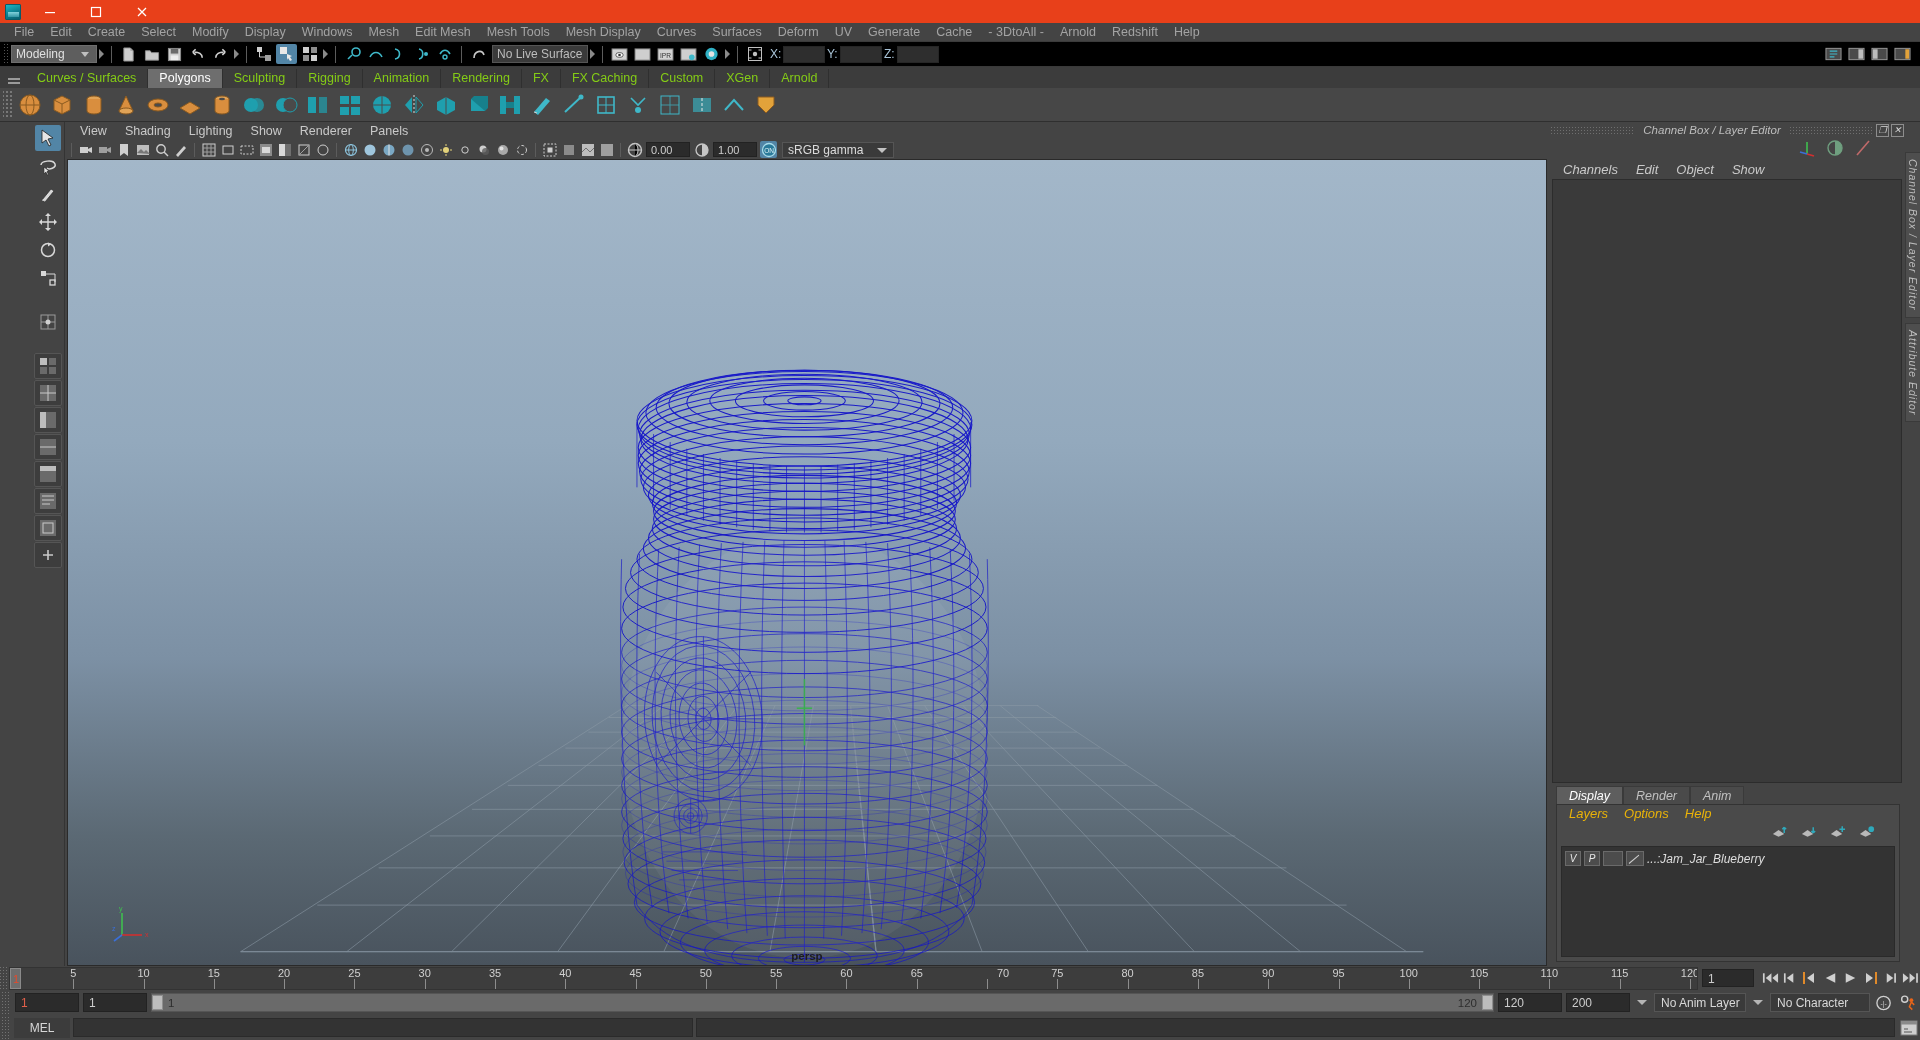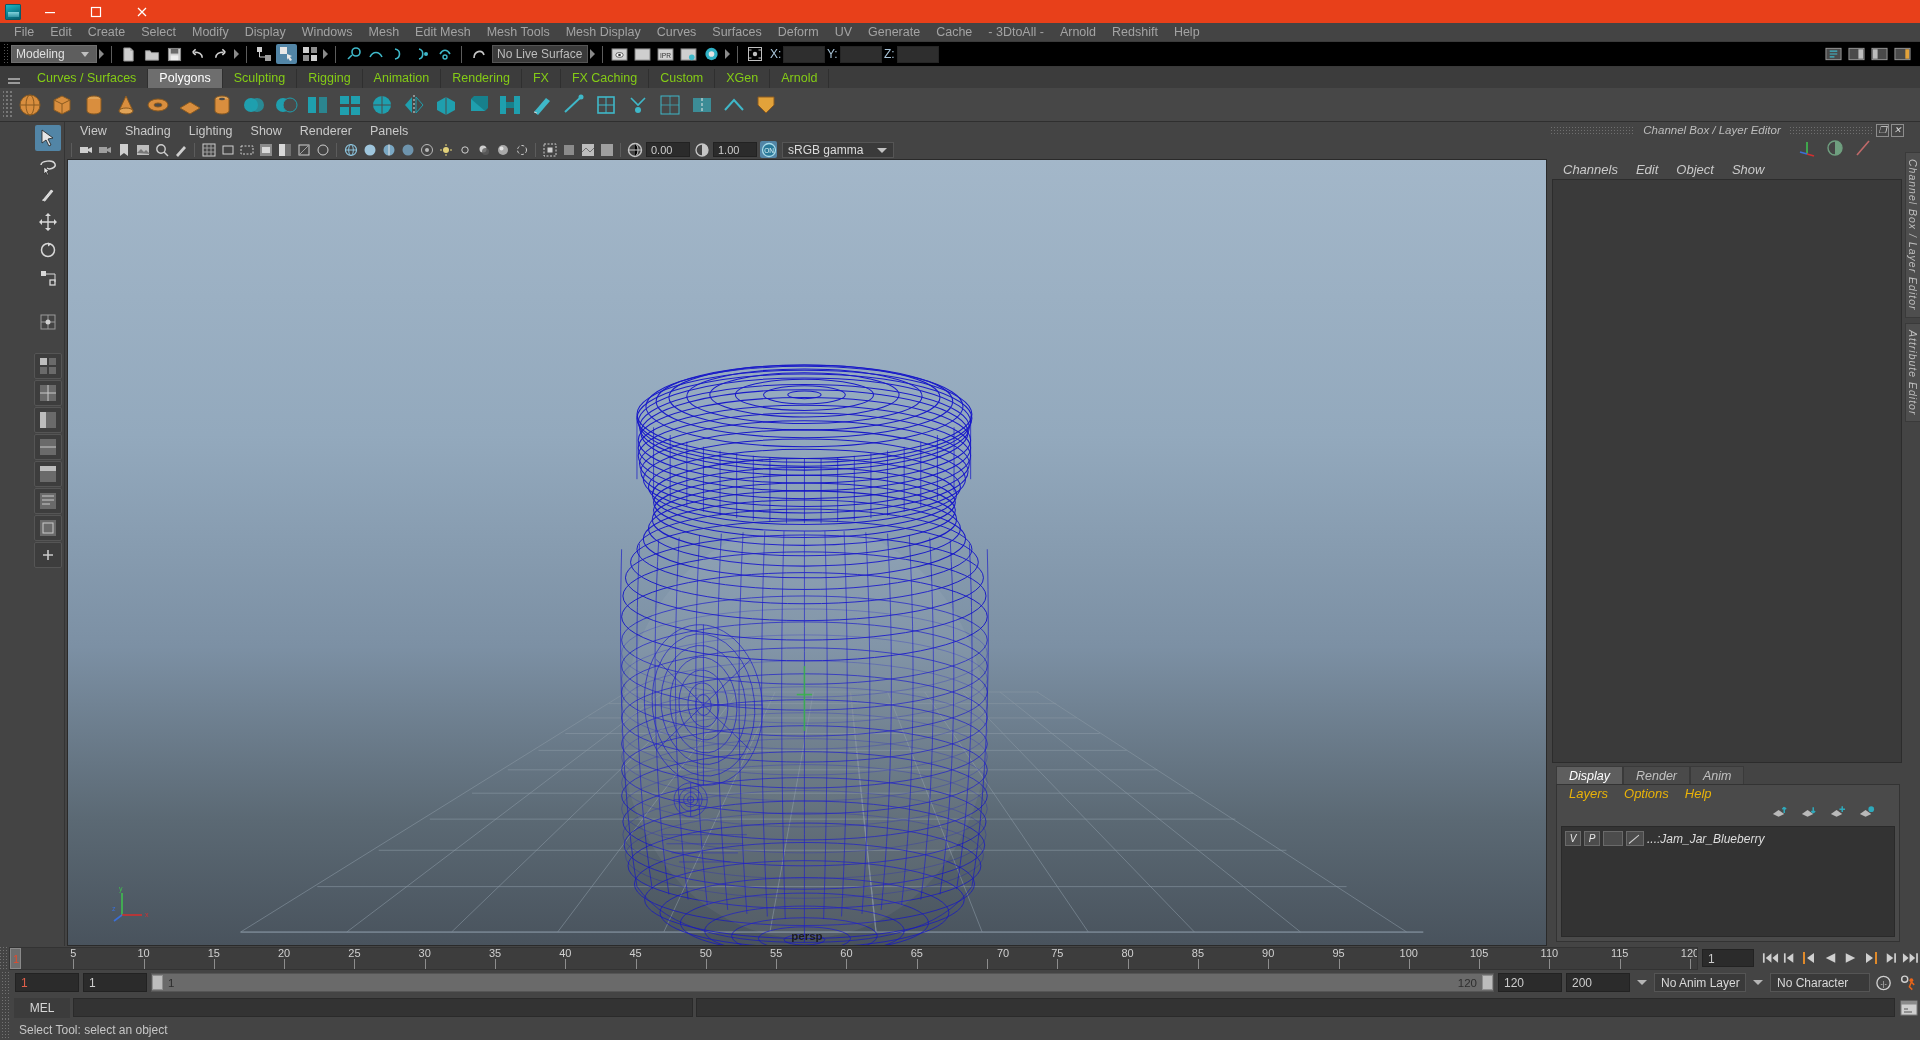--- a/index.html
+++ b/index.html
@@ -1363,18 +1363,14 @@
     <div class="cmdout"></div>
     <div class="cmdicon">
       <svg width="18" height="16" viewBox="0 0 18 16">
           <rect x="1" y="1" width="16" height="14" fill="#cfcfcf" stroke="#7a7a7a"></rect>
           <rect x="1" y="1" width="16" height="3.5" fill="#8a8a8a"></rect>
           <path d="M4 9h4M4 12h8" stroke="#555"></path>
         </svg>
     </div>
   </div>
 
-  <div class="helpline">
-    <div class="tsgrip"></div>
-    <div class="txt">Select Tool: select an object</div>
-  </div>
 
 </div>
 
 </body></html>

